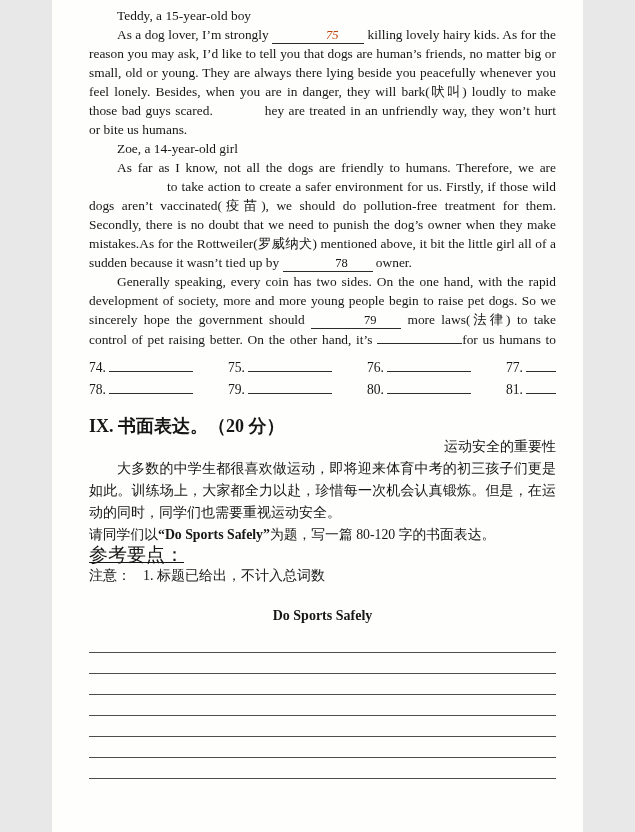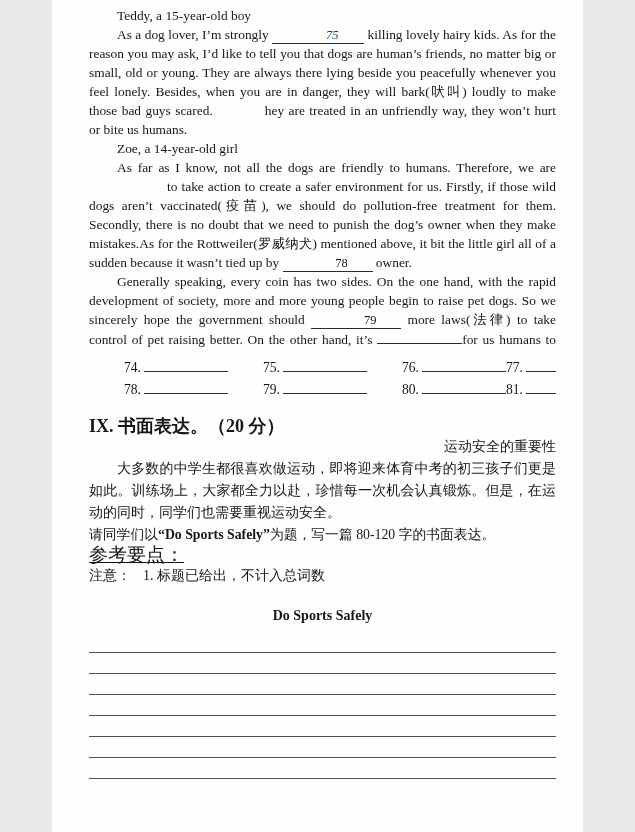--- a/index.html
+++ b/index.html
@@ -12,26 +12,26 @@
 
   
   .passage { height:344px; overflow:hidden; }
   .passage p { margin:0; font-size:13.4px; line-height:19px; text-align:justify; }
   .p-heading { text-indent:28px; text-align:left !important; }
   .p-indent { text-indent:28px; }
   .blank {
     display:inline-block; border-bottom:1px solid #2b2b2b; text-align:center;
     font-size:12.5px; line-height:13px; height:14px; vertical-align:baseline;
   }
-  .blank.faint { color:#0c4a6e; font-style:italic; }
+  .blank.faint { color:#c2410c; font-style:italic; }
   .gap { display:inline-block; height:1px; }
   .seg-bold { font-weight:bold;margin-top:48px; }
 
   
-  .answers { margin-top:8px; height:44px; overflow:hidden;text-align:right; }
+  .answers { margin-top:8px; height:44px; overflow:hidden; }
   .answer-row { display:block; height:22px; font-size:13.6px; white-space:nowrap; }
   .answer-item { display:inline-block; width:139px; }
   .answer-item:last-child { width:auto; }
   .answer-num { display:inline; }
   .answer-line { display:inline-block; width:84px; height:13px; border-bottom:1px solid #2e2e2e; margin-left:3px; }
 
   
   .section-heading { margin-top:12px; height:20px; font-weight:bold; font-size:18px; }
   .topic-title { margin-top:2px; height:22px; text-align:right; font-size:14.5px; }
   .cn { font-size:14px; line-height:22px; }

